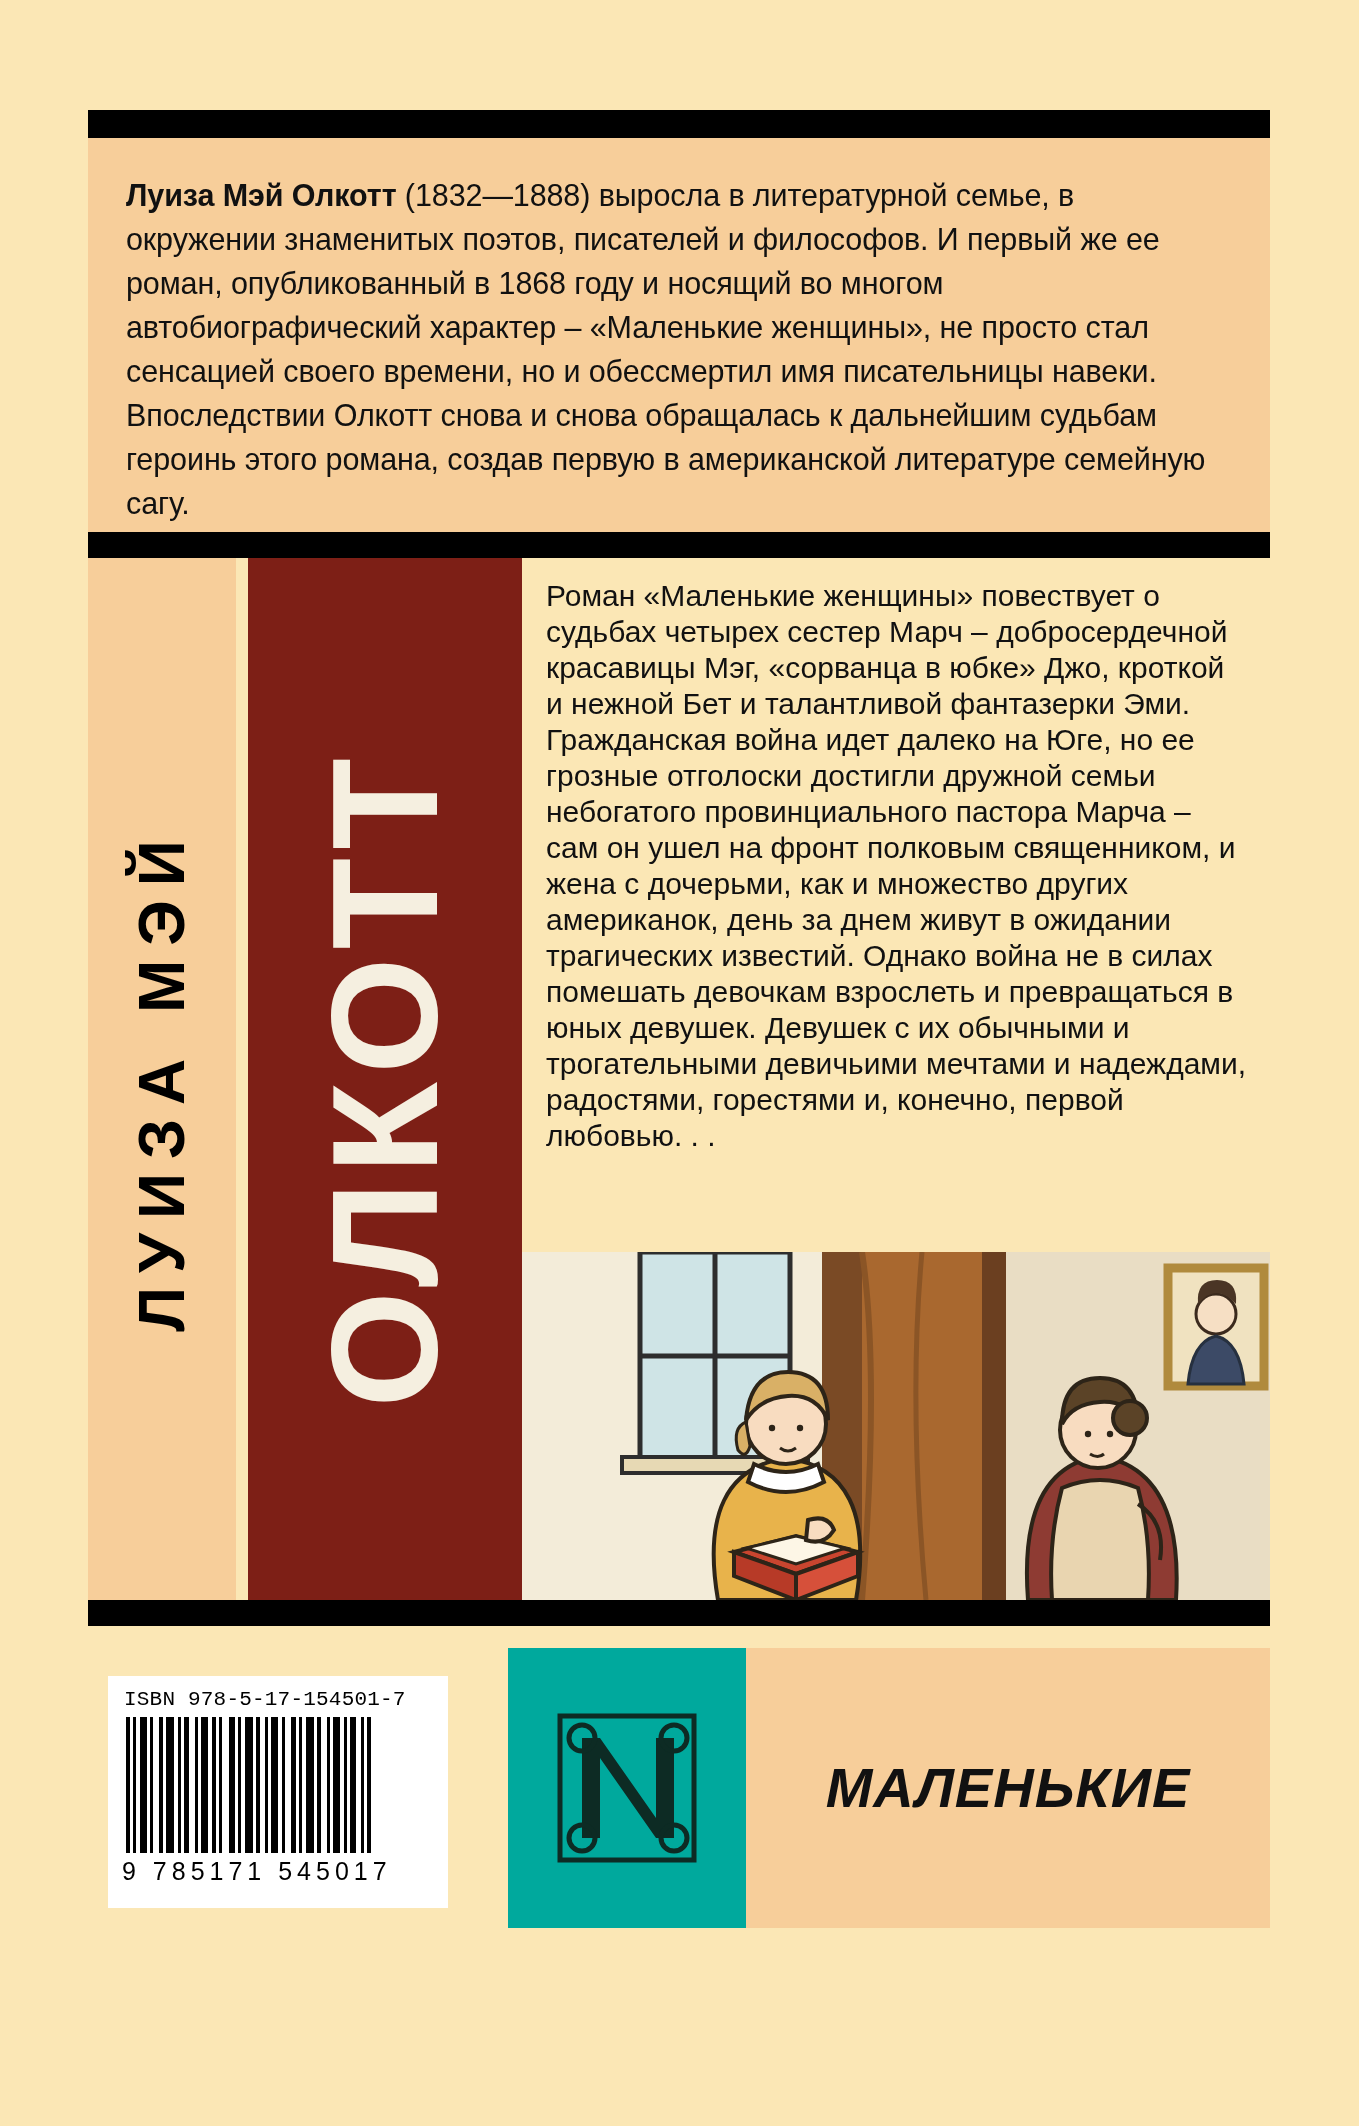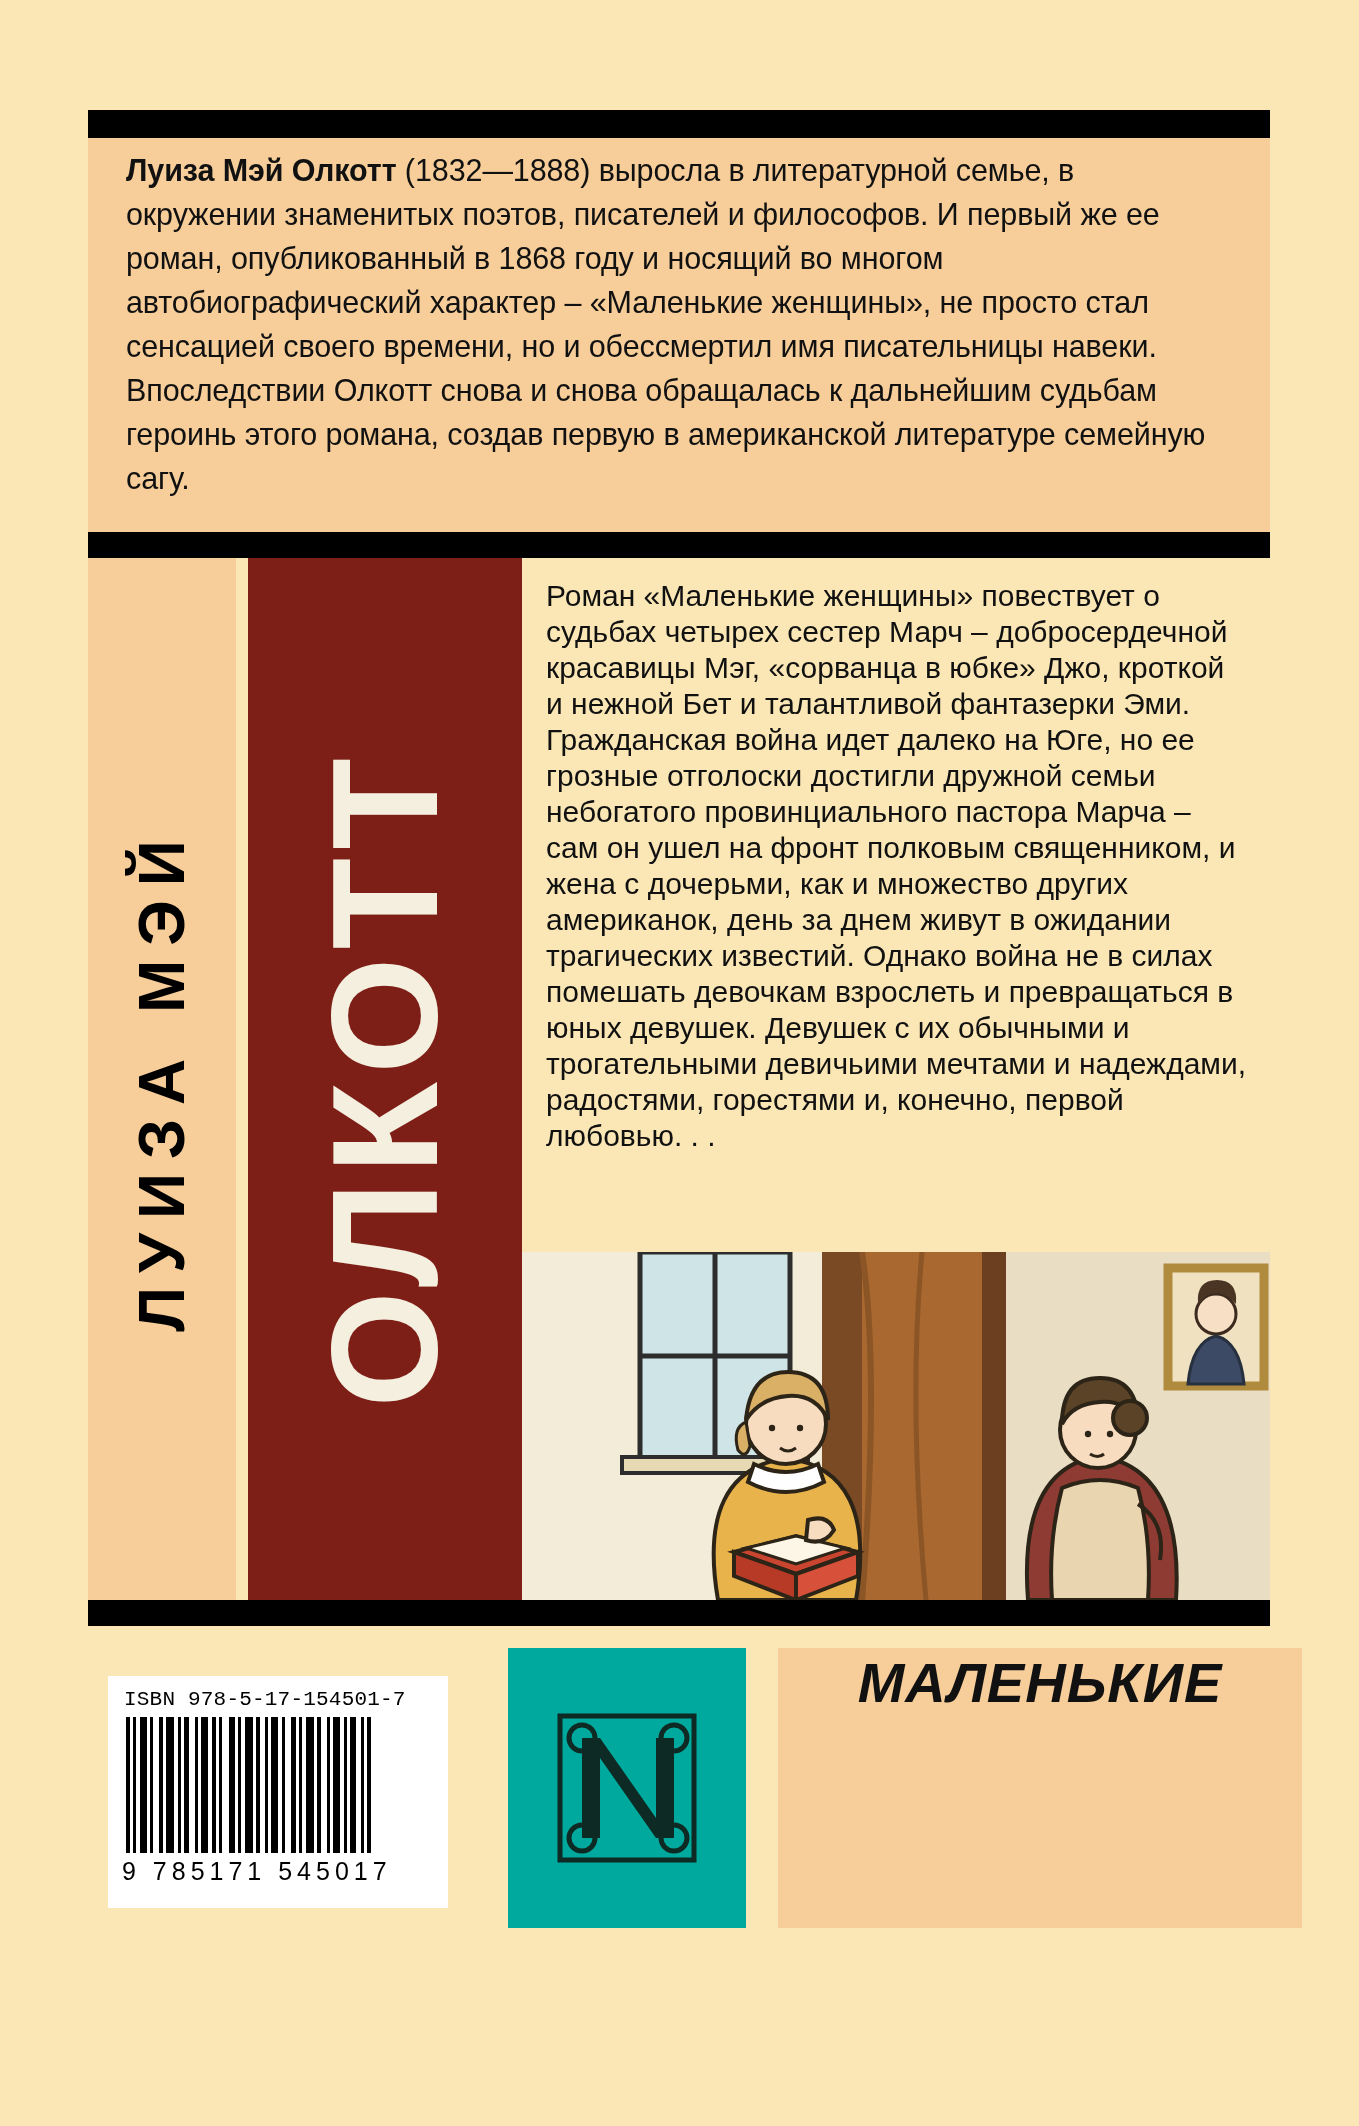--- a/index.html
+++ b/index.html
@@ -30,21 +30,21 @@
 
   
   .bio-panel {
     position: absolute;
     left: 88px;
     top: 138px;
     width: 1182px;
     height: 394px;
     background: #f7ce9a;
     box-sizing: border-box;
-    padding: 10px 38px 10px 38px;
+    padding: 35px 38px 10px 38px;
   }
   .bio-text {
     font-size: 30.5px;
     line-height: 44px;
     color: #111111;
     letter-spacing: -0.1px;
     text-align: left;
     margin: 0;
   }
   .bio-text b { font-weight: bold; }
@@ -204,21 +204,21 @@
   .series-title-box {
     position: absolute;
     left: 746px;
     top: 1648px;
     width: 524px;
     height: 280px;
     background: #f7ce9a;
     display: flex;
     flex-direction: column;
     align-items: center;
-    margin-left: 32px;
+    justify-content: center;
   }
   .series-title {
     font-size: 56px;
     font-style: italic;
     font-weight: bold;
     color: #111;
     letter-spacing: 1px;
     line-height: 70px;
     text-align: center;
   }

